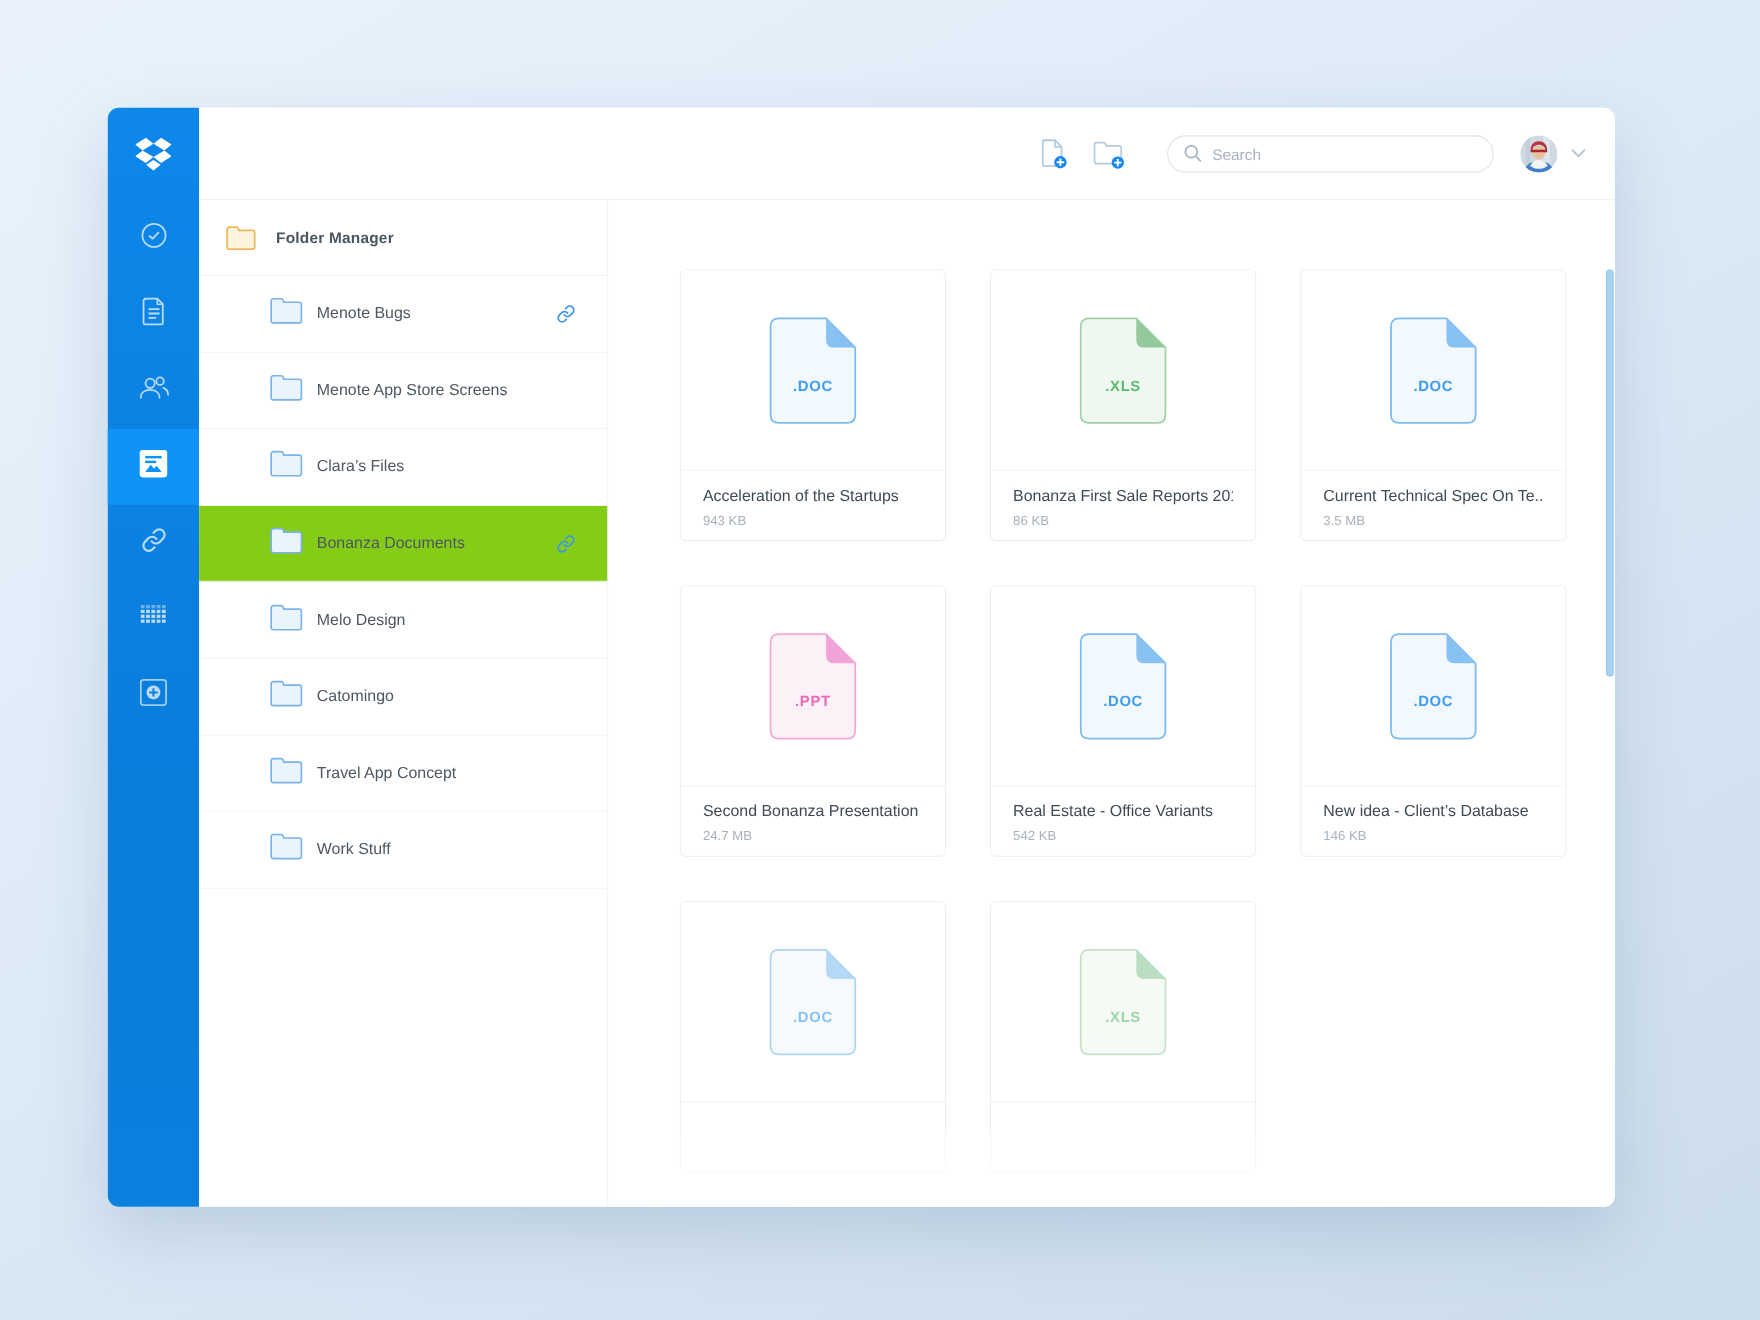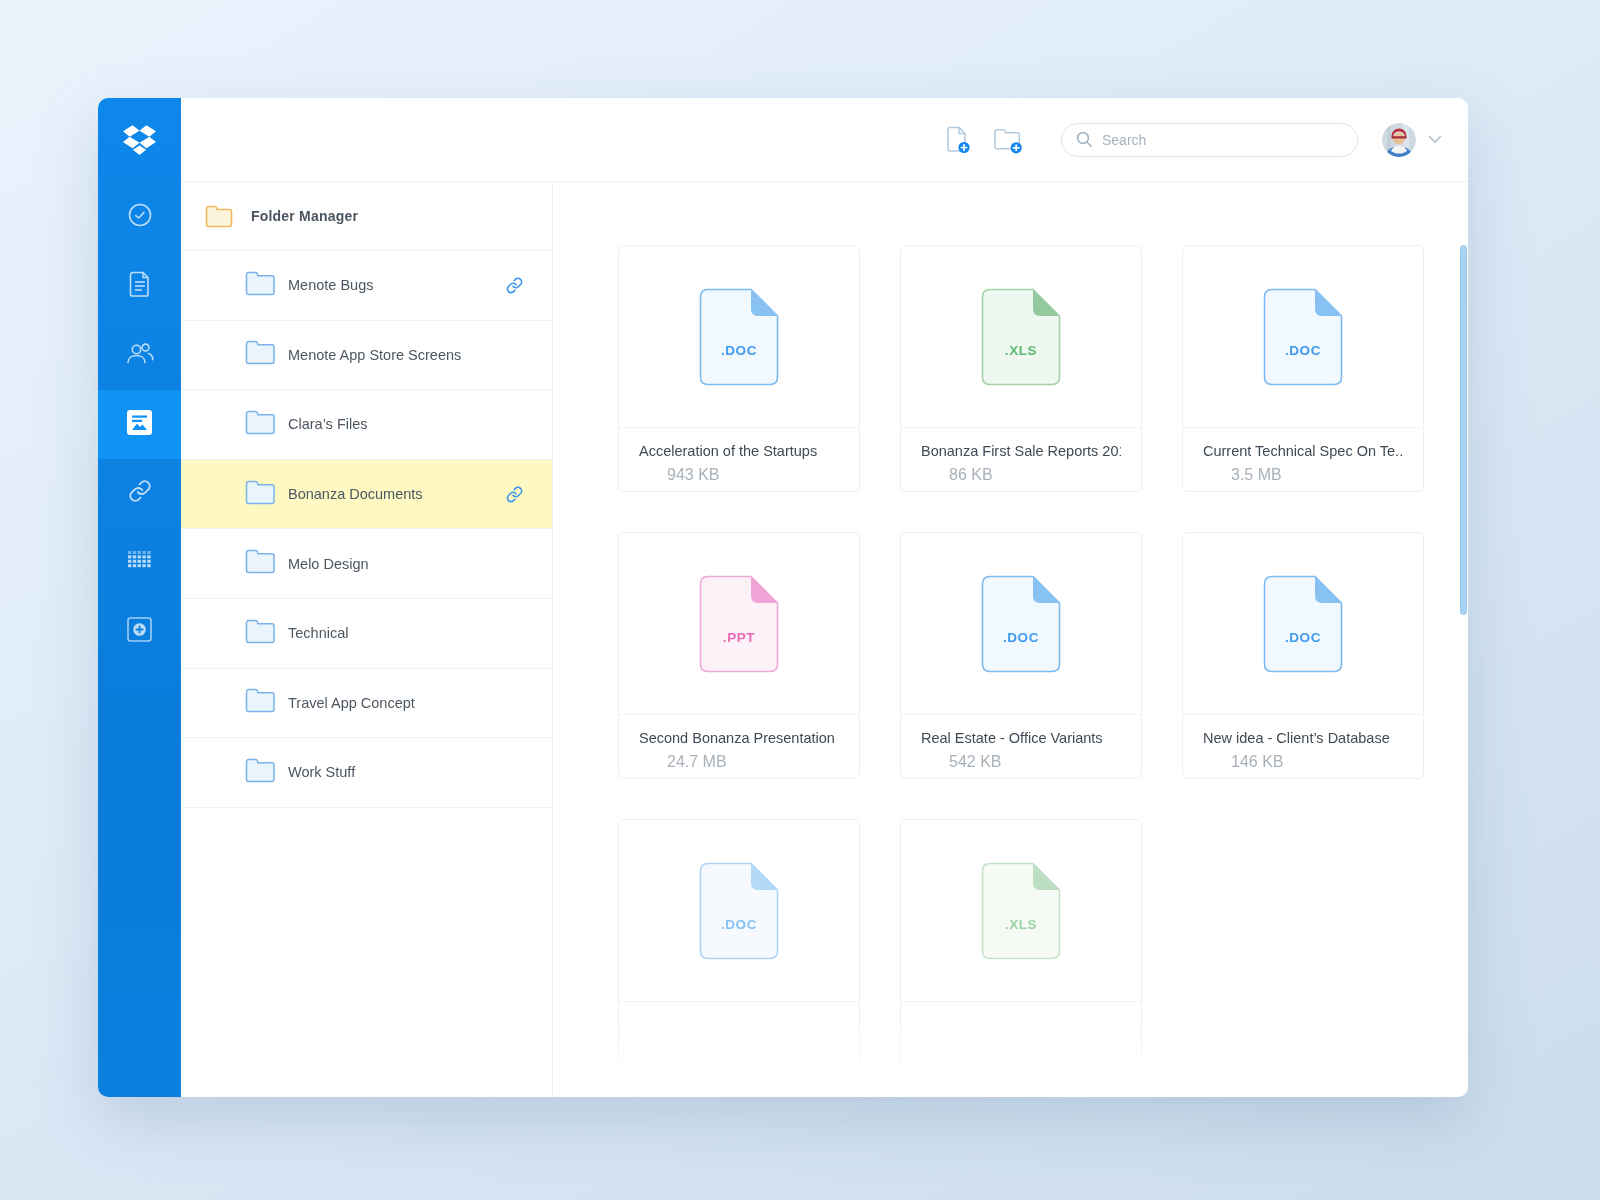--- a/index.html
+++ b/index.html
@@ -56,21 +56,21 @@
   }
   .fp-header {
     height:69px; border-bottom:1px solid #f0f3f5; display:flex; align-items:center;
     padding-left:24px;
   }
   .fp-title { margin-left:18px; font-size:14px; color:#4b5560; letter-spacing:.2px; }
   .f-row {
     height:69.6px; border-bottom:1px solid #f1f4f6; display:flex; align-items:center;
     position:relative; cursor:pointer; background:#fff;
   }
-  .f-row.selected { background:#fef9c3; }
+  .f-row.selected { background:#84cc16; }
   .drag-dots { position:absolute; left:33px; width:8px; }
   .dot { width:3.5px; height:3.5px; border-radius:50%; background:#cdd6dd; margin:3.5px auto; }
   .f-row .foldico { position:absolute; left:64px; }
   .f-label { position:absolute; left:107px; font-size:14.5px; color:#4d5761; white-space:nowrap; }
   .f-link { position:absolute; right:28px; display:flex; }
   
   .main {
     position:absolute; left:455px; top:84px; right:0; bottom:0;
     overflow:hidden; border-radius:0 0 10px 0; background:#fff;
   }
@@ -81,21 +81,21 @@
   }
   .card {
     background:#fff; border:1px solid #edf0f2; border-radius:5px;
     position:relative; cursor:pointer;
   }
   .card .kebab { position:absolute; top:14px; right:16px; width:8px; cursor:pointer; }
   .card .kebab .dot { background:#c9d0d6; margin:2.5px auto; width:3.5px; height:3.5px; }
   .icon-area { height:181px; display:flex; align-items:center; justify-content:center; }
   .caption { border-top:1px solid #f1f4f6; padding:15px 20px 0 20px; }
   .f-name { font-size:14.5px; color:#3f4a55; font-weight:500; white-space:nowrap; overflow:hidden; }
-  .f-size { font-size:16px; color:#a8b1b9; margin-top:7px;margin-left:28px; }
+  .f-size { font-size:12px; color:#a8b1b9; margin-top:7px; }
   .card.faded .icon-area { opacity:.62; }
   .ficon text { font-weight:bold; font-size:13.5px; letter-spacing:.6px; font-family:"Liberation Sans",sans-serif; }
   .ficon.blue  .fbody{fill:#f1f8fe;stroke:#7cbaef;} .ficon.blue  .ffold{fill:#87c2f3;} .ficon.blue  text{fill:#3f9bf0;}
   .ficon.green .fbody{fill:#eff8f0;stroke:#a3d1a7;} .ficon.green .ffold{fill:#93c99d;} .ficon.green text{fill:#5db96e;}
   .ficon.pink  .fbody{fill:#fdf1f8;stroke:#eeaad4;} .ficon.pink  .ffold{fill:#f1a2d7;} .ficon.pink  text{fill:#ec69b6;}
   .fade-bottom {
     position:absolute; left:0; right:12px; bottom:0; height:78px; pointer-events:none;
     background:linear-gradient(180deg,rgba(255,255,255,0) 0%,rgba(255,255,255,.95) 90%);
   }
   .scroll-thumb {
@@ -301,21 +301,21 @@
       <span class="foldico"><svg width="31" height="25" viewBox="0 0 31 25">
             <path d="M1.5 6.8 v-3.2 a2 2 0 0 1 2 -2 h7 a2 2 0 0 1 2 1.5 l.4 1.7 h14.1 a2 2 0 0 1 2 2 v14.7 a2 2 0 0 1 -2 2 h-23.5 a2 2 0 0 1 -2 -2 z" fill="#eaf4fd" stroke="#7ab2e9" stroke-width="1.5"></path>
           </svg></span>
       <span class="f-label">Melo Design</span>
     </div>
     <div class="f-row">
       <span class="drag-dots"><i class="dot"></i><i class="dot"></i><i class="dot"></i></span>
       <span class="foldico"><svg width="31" height="25" viewBox="0 0 31 25">
             <path d="M1.5 6.8 v-3.2 a2 2 0 0 1 2 -2 h7 a2 2 0 0 1 2 1.5 l.4 1.7 h14.1 a2 2 0 0 1 2 2 v14.7 a2 2 0 0 1 -2 2 h-23.5 a2 2 0 0 1 -2 -2 z" fill="#eaf4fd" stroke="#7ab2e9" stroke-width="1.5"></path>
           </svg></span>
-      <span class="f-label">Technical</span>
+      <span class="f-label">Catomingo</span>
     </div>
     <div class="f-row">
       <span class="drag-dots"><i class="dot"></i><i class="dot"></i><i class="dot"></i></span>
       <span class="foldico"><svg width="31" height="25" viewBox="0 0 31 25">
             <path d="M1.5 6.8 v-3.2 a2 2 0 0 1 2 -2 h7 a2 2 0 0 1 2 1.5 l.4 1.7 h14.1 a2 2 0 0 1 2 2 v14.7 a2 2 0 0 1 -2 2 h-23.5 a2 2 0 0 1 -2 -2 z" fill="#eaf4fd" stroke="#7ab2e9" stroke-width="1.5"></path>
           </svg></span>
       <span class="f-label">Travel App Concept</span>
     </div>
     <div class="f-row">
       <span class="drag-dots"><i class="dot"></i><i class="dot"></i><i class="dot"></i></span>

